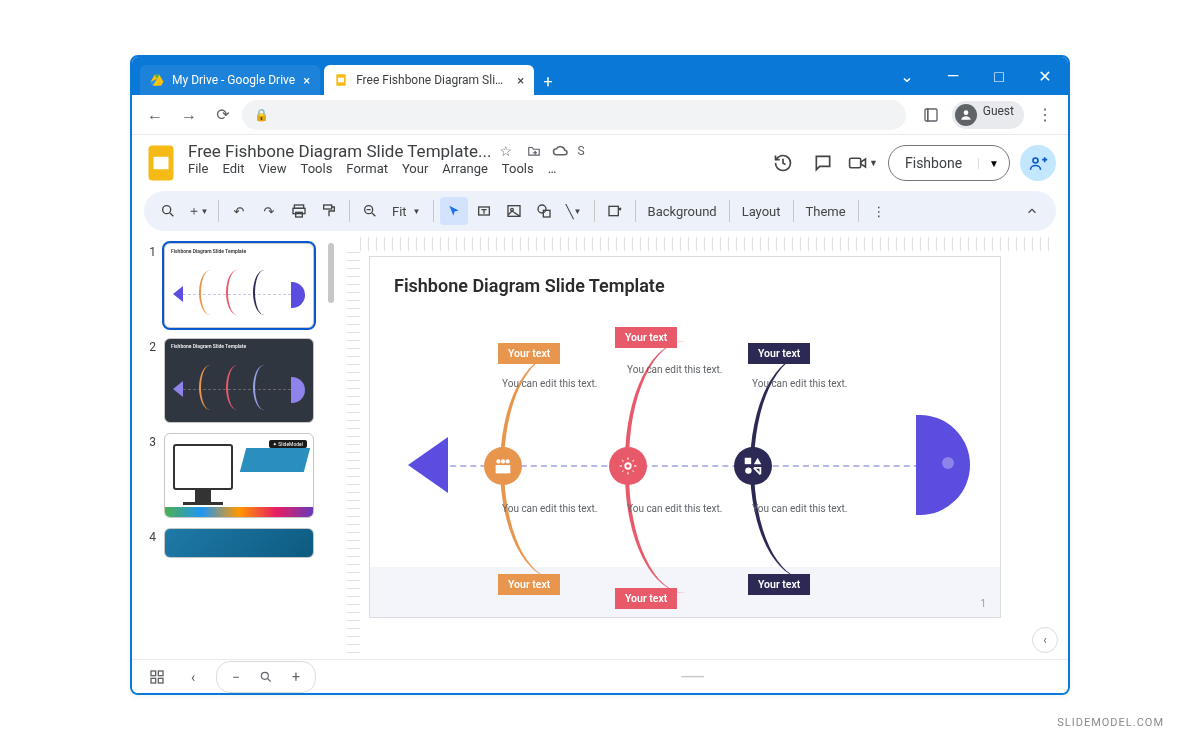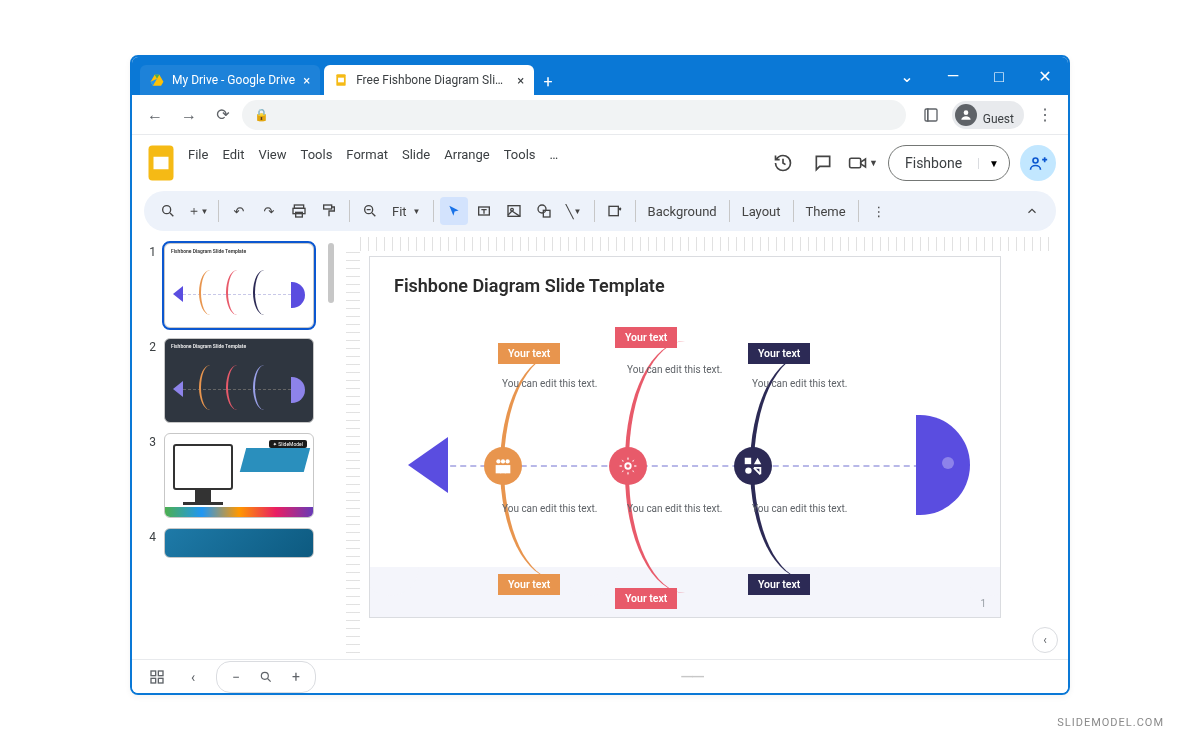--- a/index.html
+++ b/index.html
@@ -16,30 +16,30 @@
   .tab-add { width: 28px; height: 28px; display:flex; align-items:center; justify-content:center; color:#fff; font-size:16px; }
   .win-controls { margin-left: auto; display:flex; }
   .win-btn { width: 46px; height: 38px; display:flex; align-items:center; justify-content:center; color:#fff; }
   
   .addr-row { height: 40px; background:#fff; border-bottom:1px solid #e8eaed; display:flex; align-items:center; padding:0 8px; gap:4px; }
   .nav-icon { width:30px; height:30px; display:flex; align-items:center; justify-content:center; color:#5f6368; font-size:16px; border-radius:50%; }
   .url-box { flex:1; height:30px; background:#f1f3f4; border-radius:15px; display:flex; align-items:center; padding:0 12px; gap:8px; font-size:13px; color:#3c4043; overflow:hidden;}
   .url-box .lock { font-size:12px; color:#5f6368; }
   .url-text { white-space:nowrap; overflow:hidden; text-overflow:ellipsis; flex:1;}
   .addr-right { display:flex; align-items:center; gap:6px; padding-left:6px;}
-  .guest-chip { display:flex; align-items:flex-end; gap:6px; background:#e8eaed; border-radius:15px; padding:3px 10px 3px 3px; font-size:12px; color:#3c4043;}
+  .guest-chip { display:flex; align-items:flex-start; gap:6px; background:#e8eaed; border-radius:15px; padding:3px 10px 3px 3px; font-size:12px; color:#3c4043;}
   .avatar-circle{ width:22px; height:22px; border-radius:50%; background:#5f6368; display:flex; align-items:center; justify-content:center;}
   
   .app-header { padding: 6px 12px 0 12px; display:flex; align-items:flex-start; gap:10px; }
   .slides-logo { width:34px; height:44px; display:flex; align-items:center; justify-content:center; }
   .title-block { flex:1; min-width:0; }
   .doc-title-row { display:flex; align-items:center; gap:8px; font-size:17px; color:#3c4043; }
   .doc-title { white-space:nowrap; overflow:hidden; text-overflow:ellipsis; max-width: 330px; }
   .title-icon { width:18px; color:#5f6368; font-size:14px; }
-  .menu-row { display:flex; gap:14px; font-size:13px; color:#3c4043; margin-top:6px; }
+  .menu-row { display:flex; gap:14px; font-size:13px; color:#3c4043; margin-top:0; }
   .header-right { display:flex; align-items:center; gap:10px; padding-top:4px;}
   .hdr-icon { width:30px; height:30px; display:flex;align-items:center;justify-content:center; color:#444; font-size:17px;}
   .slideshow-btn { height:36px; border:1px solid #747775; border-radius:18px; display:flex; align-items:center;}
   .slideshow-main{ padding:0 16px; font-size:14px; color:#3c4043;}
   .slideshow-drop{ border-left:1px solid #dadce0; padding:0 10px; font-size:10px;}
   .share-btn { width:36px; height:36px; border-radius:50%; background:#c2e7ff; display:flex; align-items:center; justify-content:center; color:#0b57d0; }
   
   .toolbar-wrap{ padding:6px 12px;}
   .toolbar { height:40px; background:#edf2fa; border-radius:20px; display:flex; align-items:center; padding:0 10px; gap:2px; font-size:13px; color:#444;}
   .tbtn{ min-width:28px; height:28px; display:flex; align-items:center; justify-content:center; border-radius:4px; padding:0 2px;}
@@ -160,27 +160,43 @@
   </div>
 
   <div class="app-header">
     <div class="slides-logo">
       <svg width="30" height="40" viewBox="0 0 24 32">
           <rect x="2" y="2" width="20" height="28" rx="3" fill="#f5ba15"></rect>
           <rect x="6" y="11" width="12" height="10" fill="#fff"></rect>
         </svg>
     </div>
     <div class="title-block">
+      <div class="doc-title-row">
+        <span class="doc-title">Free Fishbone Diagram Slide Template...</span>
+        <span class="title-icon">☆</span>
+        <span class="title-icon">
+          <svg width="16" height="14" viewBox="0 0 24 24" fill="none" stroke="#5f6368" stroke-width="2">
+              <path d="M3 6h6l2 3h10v10H3z"></path>
+              <path d="m13 12 3 3-3 3M16 15h-6"></path>
+            </svg>
+        </span>
+        <span class="title-icon">
+          <svg width="18" height="14" viewBox="0 0 24 18" fill="none" stroke="#5f6368" stroke-width="2">
+              <path d="M6 14a4 4 0 010-8 6 6 0 0111 2 3 3 0 010 6z"></path>
+            </svg>
+        </span>
+        <span class="title-icon" style="font-size:12px;">S</span>
+      </div>
       <div class="menu-row">
         <span>File</span>
         <span>Edit</span>
         <span>View</span>
         <span>Tools</span>
         <span>Format</span>
-        <span>Slide</span>
+        <span>Your</span>
         <span>Arrange</span>
         <span>Tools</span>
         <span>…</span>
       </div>
     </div>
     <div class="header-right">
       <div class="hdr-icon">
         <svg width="20" height="20" viewBox="0 0 24 24" fill="none" stroke="#444" stroke-width="2">
             <path d="M3 12a9 9 0 109-9 9 9 0 00-8 5M3 3v5h5"></path>
             <path d="M12 7v5l3 2"></path>

